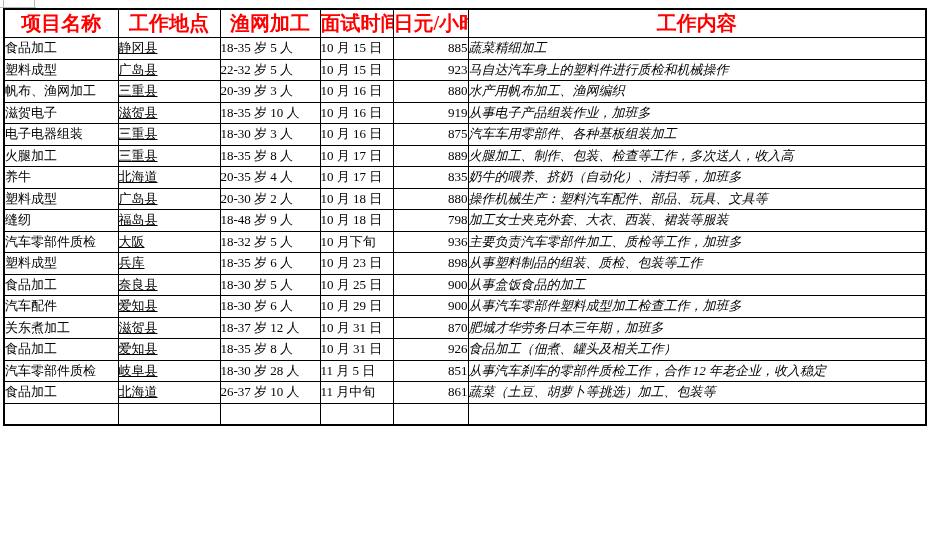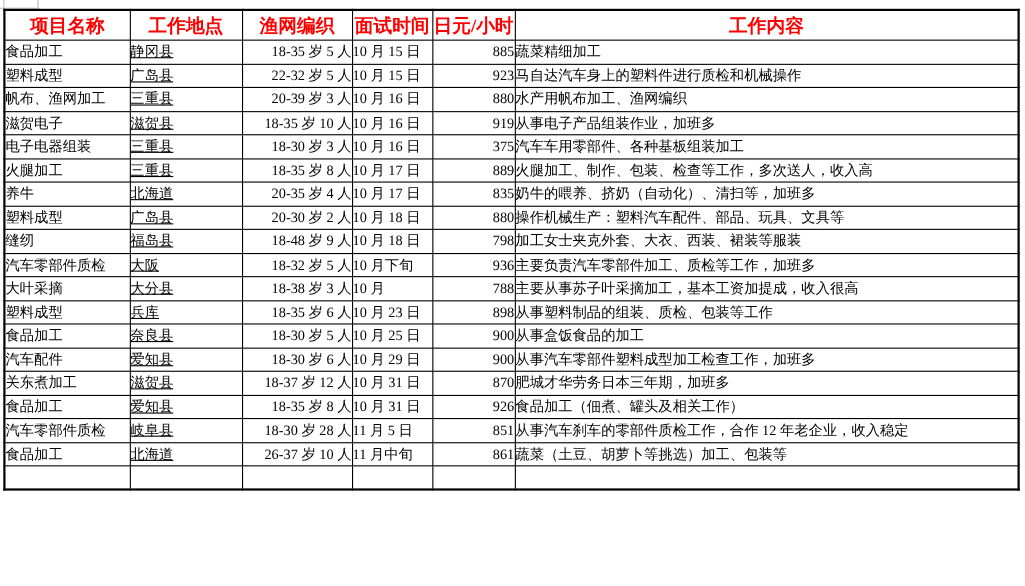--- a/index.html
+++ b/index.html
@@ -39,35 +39,35 @@
     height: 34px;
     text-align: center;
     font-size: 22px;
     font-weight: bold;
     letter-spacing: 1px;
   }
   td.title-cell .hl { color: var(--accent, #FF0000); }
   th.col-header {
     height: 26px;
     color: var(--accent, #FF0000);
-    font-size: 17px;
+    font-size: 20px;
     font-weight: bold;
     text-align: center;
   }
   tbody td {
     height: 20.5px;
     line-height: 20.5px;
     font-size: 13px;
   }
   td.col-project  { text-align: left; padding-left: 8px; }
   td.col-location { text-align: left; padding-left: 8px; text-decoration: underline; }
-  td.col-age      { text-align: right; padding-left: 8px; margin-top: 29px; }
+  td.col-age      { text-align: left; padding-left: 8px; margin-top: 29px; }
   td.col-interview{ text-align: left; padding-left: 7px; }
   td.col-wage     { text-align: right; }
-  td.col-content  { text-align: left; padding-left: 6px; }
+  td.col-content  { text-align: left; padding-left: 6px; font-style: italic; }
   tr.partial-row td { height: 20px; }
 </style>
 </head>
 <body>
 
 <div class="stage">
   <div class="grid-artifact-h"></div>
   <div class="grid-artifact-v1"></div>
   <div class="grid-artifact-v2"></div>
 
@@ -77,21 +77,21 @@
       <col style="width:102px">
       <col style="width:100px">
       <col style="width:73px">
       <col style="width:75px">
       <col style="width:458px">
     </colgroup>
     <thead>
       <tr>
         <th class="col-header">项目名称</th>
         <th class="col-header">工作地点</th>
-        <th class="col-header">渔网编织</th>
+        <th class="col-header">渔网加工</th>
         <th class="col-header">面试时间</th>
         <th class="col-header">日元/小时</th>
         <th class="col-header">工作内容</th>
       </tr>
     </thead>
     <tbody>
         <tr>
           <td class="col-project">食品加工</td>
           <td class="col-location">静冈县</td>
           <td class="col-age">18-35 岁 5 人</td>
@@ -121,21 +121,21 @@
           <td class="col-age">18-35 岁 10 人</td>
           <td class="col-interview">10 月 16 日</td>
           <td class="col-wage">919</td>
           <td class="col-content">从事电子产品组装作业，加班多</td>
         </tr>
         <tr>
           <td class="col-project">电子电器组装</td>
           <td class="col-location">三重县</td>
           <td class="col-age">18-30 岁 3 人</td>
           <td class="col-interview">10 月 16 日</td>
-          <td class="col-wage">375</td>
+          <td class="col-wage">875</td>
           <td class="col-content">汽车车用零部件、各种基板组装加工</td>
         </tr>
         <tr>
           <td class="col-project">火腿加工</td>
           <td class="col-location">三重县</td>
           <td class="col-age">18-35 岁 8 人</td>
           <td class="col-interview">10 月 17 日</td>
           <td class="col-wage">889</td>
           <td class="col-content">火腿加工、制作、包装、检查等工作，多次送人，收入高</td>
         </tr>
@@ -165,28 +165,20 @@
         </tr>
         <tr>
           <td class="col-project">汽车零部件质检</td>
           <td class="col-location">大阪</td>
           <td class="col-age">18-32 岁 5 人</td>
           <td class="col-interview">10 月下旬</td>
           <td class="col-wage">936</td>
           <td class="col-content">主要负责汽车零部件加工、质检等工作，加班多</td>
         </tr>
         <tr>
-          <td class="col-project">大叶采摘</td>
-          <td class="col-location">大分县</td>
-          <td class="col-age">18-38 岁 3 人</td>
-          <td class="col-interview">10 月</td>
-          <td class="col-wage">788</td>
-          <td class="col-content">主要从事苏子叶采摘加工，基本工资加提成，收入很高</td>
-        </tr>
-        <tr>
           <td class="col-project">塑料成型</td>
           <td class="col-location">兵库</td>
           <td class="col-age">18-35 岁 6 人</td>
           <td class="col-interview">10 月 23 日</td>
           <td class="col-wage">898</td>
           <td class="col-content">从事塑料制品的组装、质检、包装等工作</td>
         </tr>
         <tr>
           <td class="col-project">食品加工</td>
           <td class="col-location">奈良县</td>

